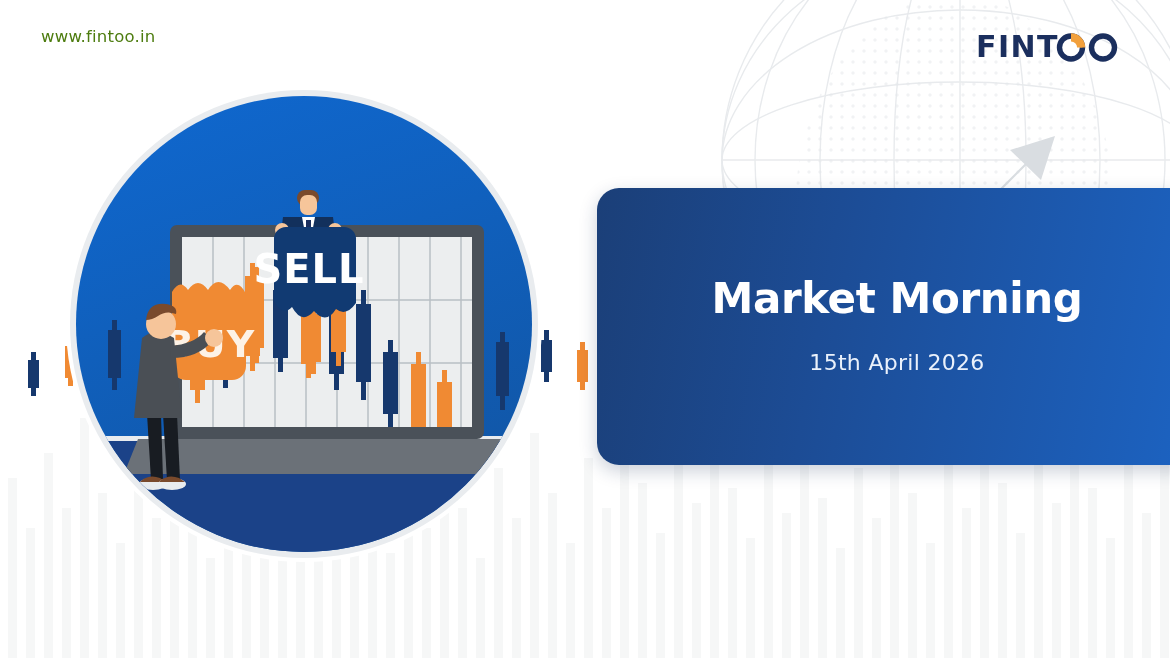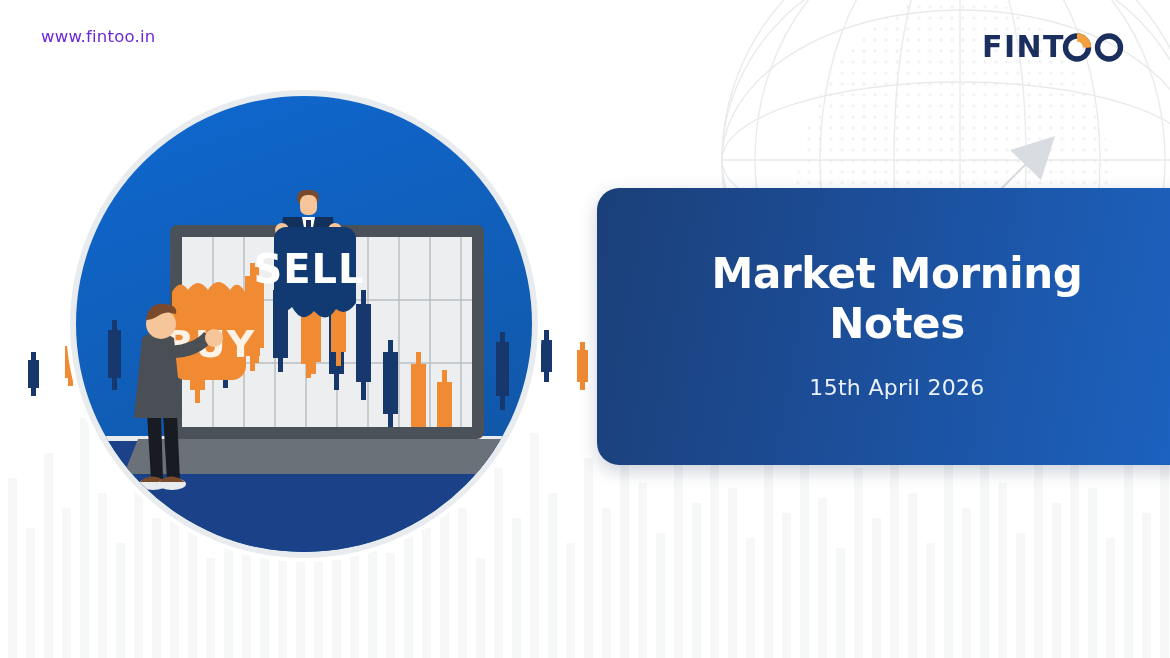--- a/index.html
+++ b/index.html
@@ -26,27 +26,27 @@
     pointer-events:none;
   }
   .bg-halftone{
     position:absolute; right:0px; top:-40px; width:430px; height:480px;
     pointer-events:none; opacity:.55;
   }
 
   
   .site-url{
     position:absolute; left:41px; top:27px;
-    font-size:16.5px; color:#6d28d9; letter-spacing:.2px;
+    font-size:16.5px; color:#4d7c0f; letter-spacing:.2px;
     font-family:"DejaVu Sans", sans-serif;
   }
 
   
   .logo{
-    position:absolute; right:36px; top:26px;
+    position:absolute; right:42px; top:26px;
     height:44px; display:flex; align-items:center;
   }
   .logo svg{ display:block; }
 
   
   .title-card{
     position:absolute; left:597px; top:188px; width:600px; height:277px;
     border-radius:22px;
     background:linear-gradient(100deg,#1b3f78 0%,#1c4c95 38%,#1c63c2 100%);
     box-shadow:0 6px 18px rgba(20,40,80,.22);
@@ -407,17 +407,16 @@
 
           <circle cx="141" cy="262" r="15" fill="#f6c59a"></circle>
           <path d="M126 258 q2 -18 20 -16 q12 2 10 10 q-10 -4 -18 2 q-6 4 -12 4 Z" fill="#7a4a2c"></path>
         </g>
       </g>
     </svg>
   </div>
 
   <div class="title-card">
     <div class="title-line">Market Morning</div>
-    <div class="title-line">Notes</div>
     <div class="title-sub">15th April 2026</div>
   </div>
 
 </div>
 
 </body></html>

